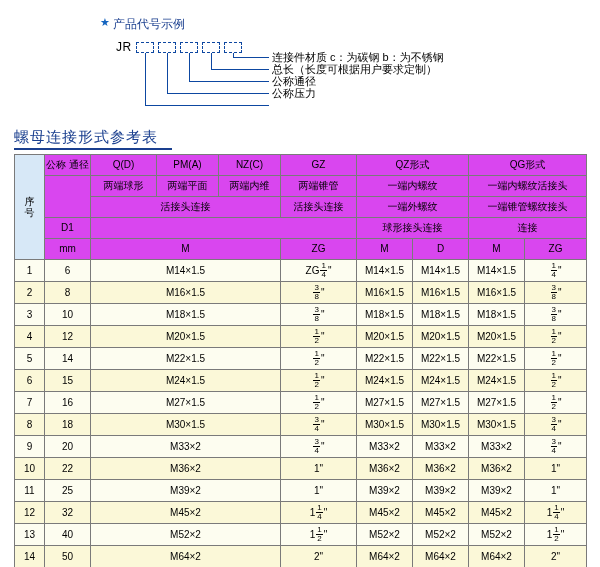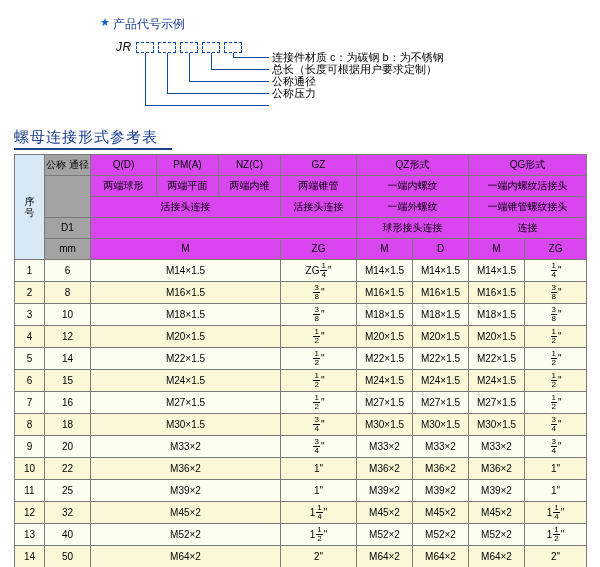--- a/index.html
+++ b/index.html
@@ -45,21 +45,20 @@
     color: #1565c0;
     line-height: 1;
   }
   .dia-code {
     position: absolute;
     left: 116px;
     top: 40px;
     font-size: 12px;
     color: #000;
     letter-spacing: .5px;
-    font-style: italic;
   }
   .dash-box {
     position: absolute;
     top: 42px;
     width: 18px;
     height: 11px;
     border: 1px dashed #0d47a1;
     box-sizing: border-box;
   }
   .leader {
@@ -118,21 +117,21 @@
     height: 20px;
     font-size: 10px;
   }
   .idx-cell {
     background: #d7e8f7;
     width: 28px;
     font-size: 10px;
   }
   .idx-cell .stacked { display: block; line-height: 1.1; }
   .dn-cell {
-    background: #a3a3a3;
+    background: #d946ef;
     width: 44px;
   }
   .row-even td { background: #fbf8d8; }
   .row-odd  td { background: #fdfdf0; }
   .data-cell { height: 21px; }
   .frac {
     display: inline-block;
     vertical-align: -3px;
     text-align: center;
     font-size: 8px;

